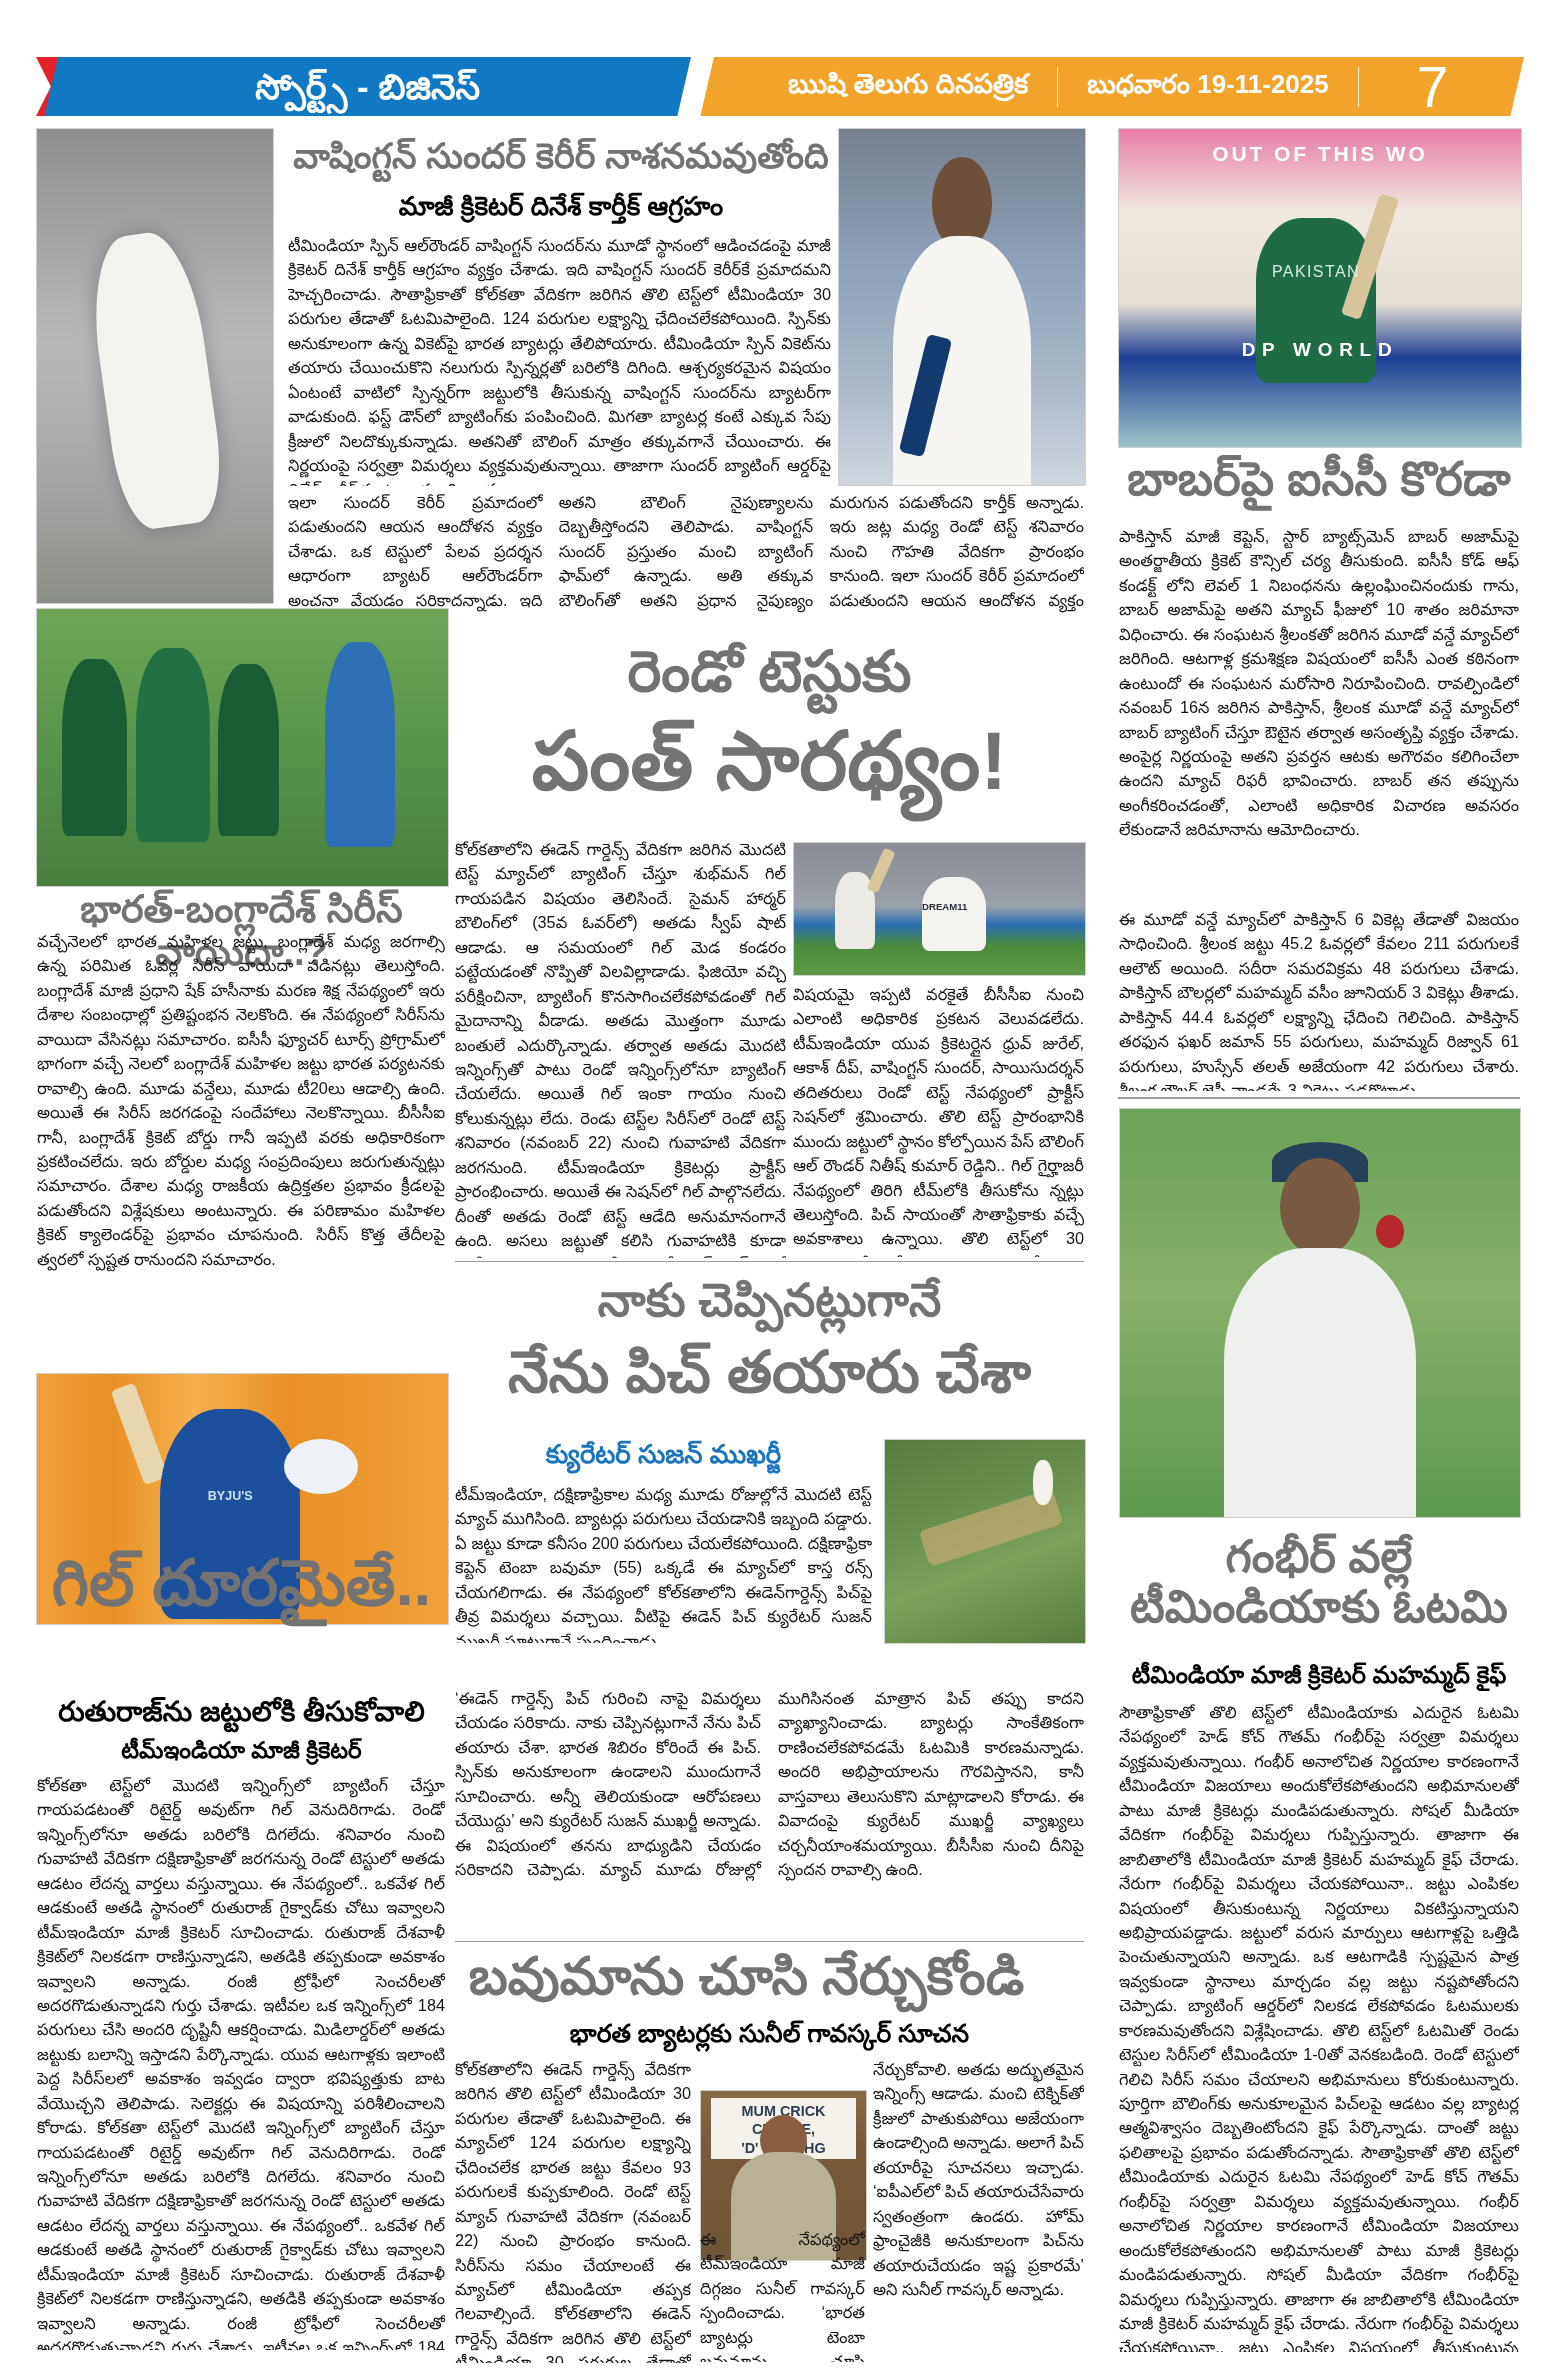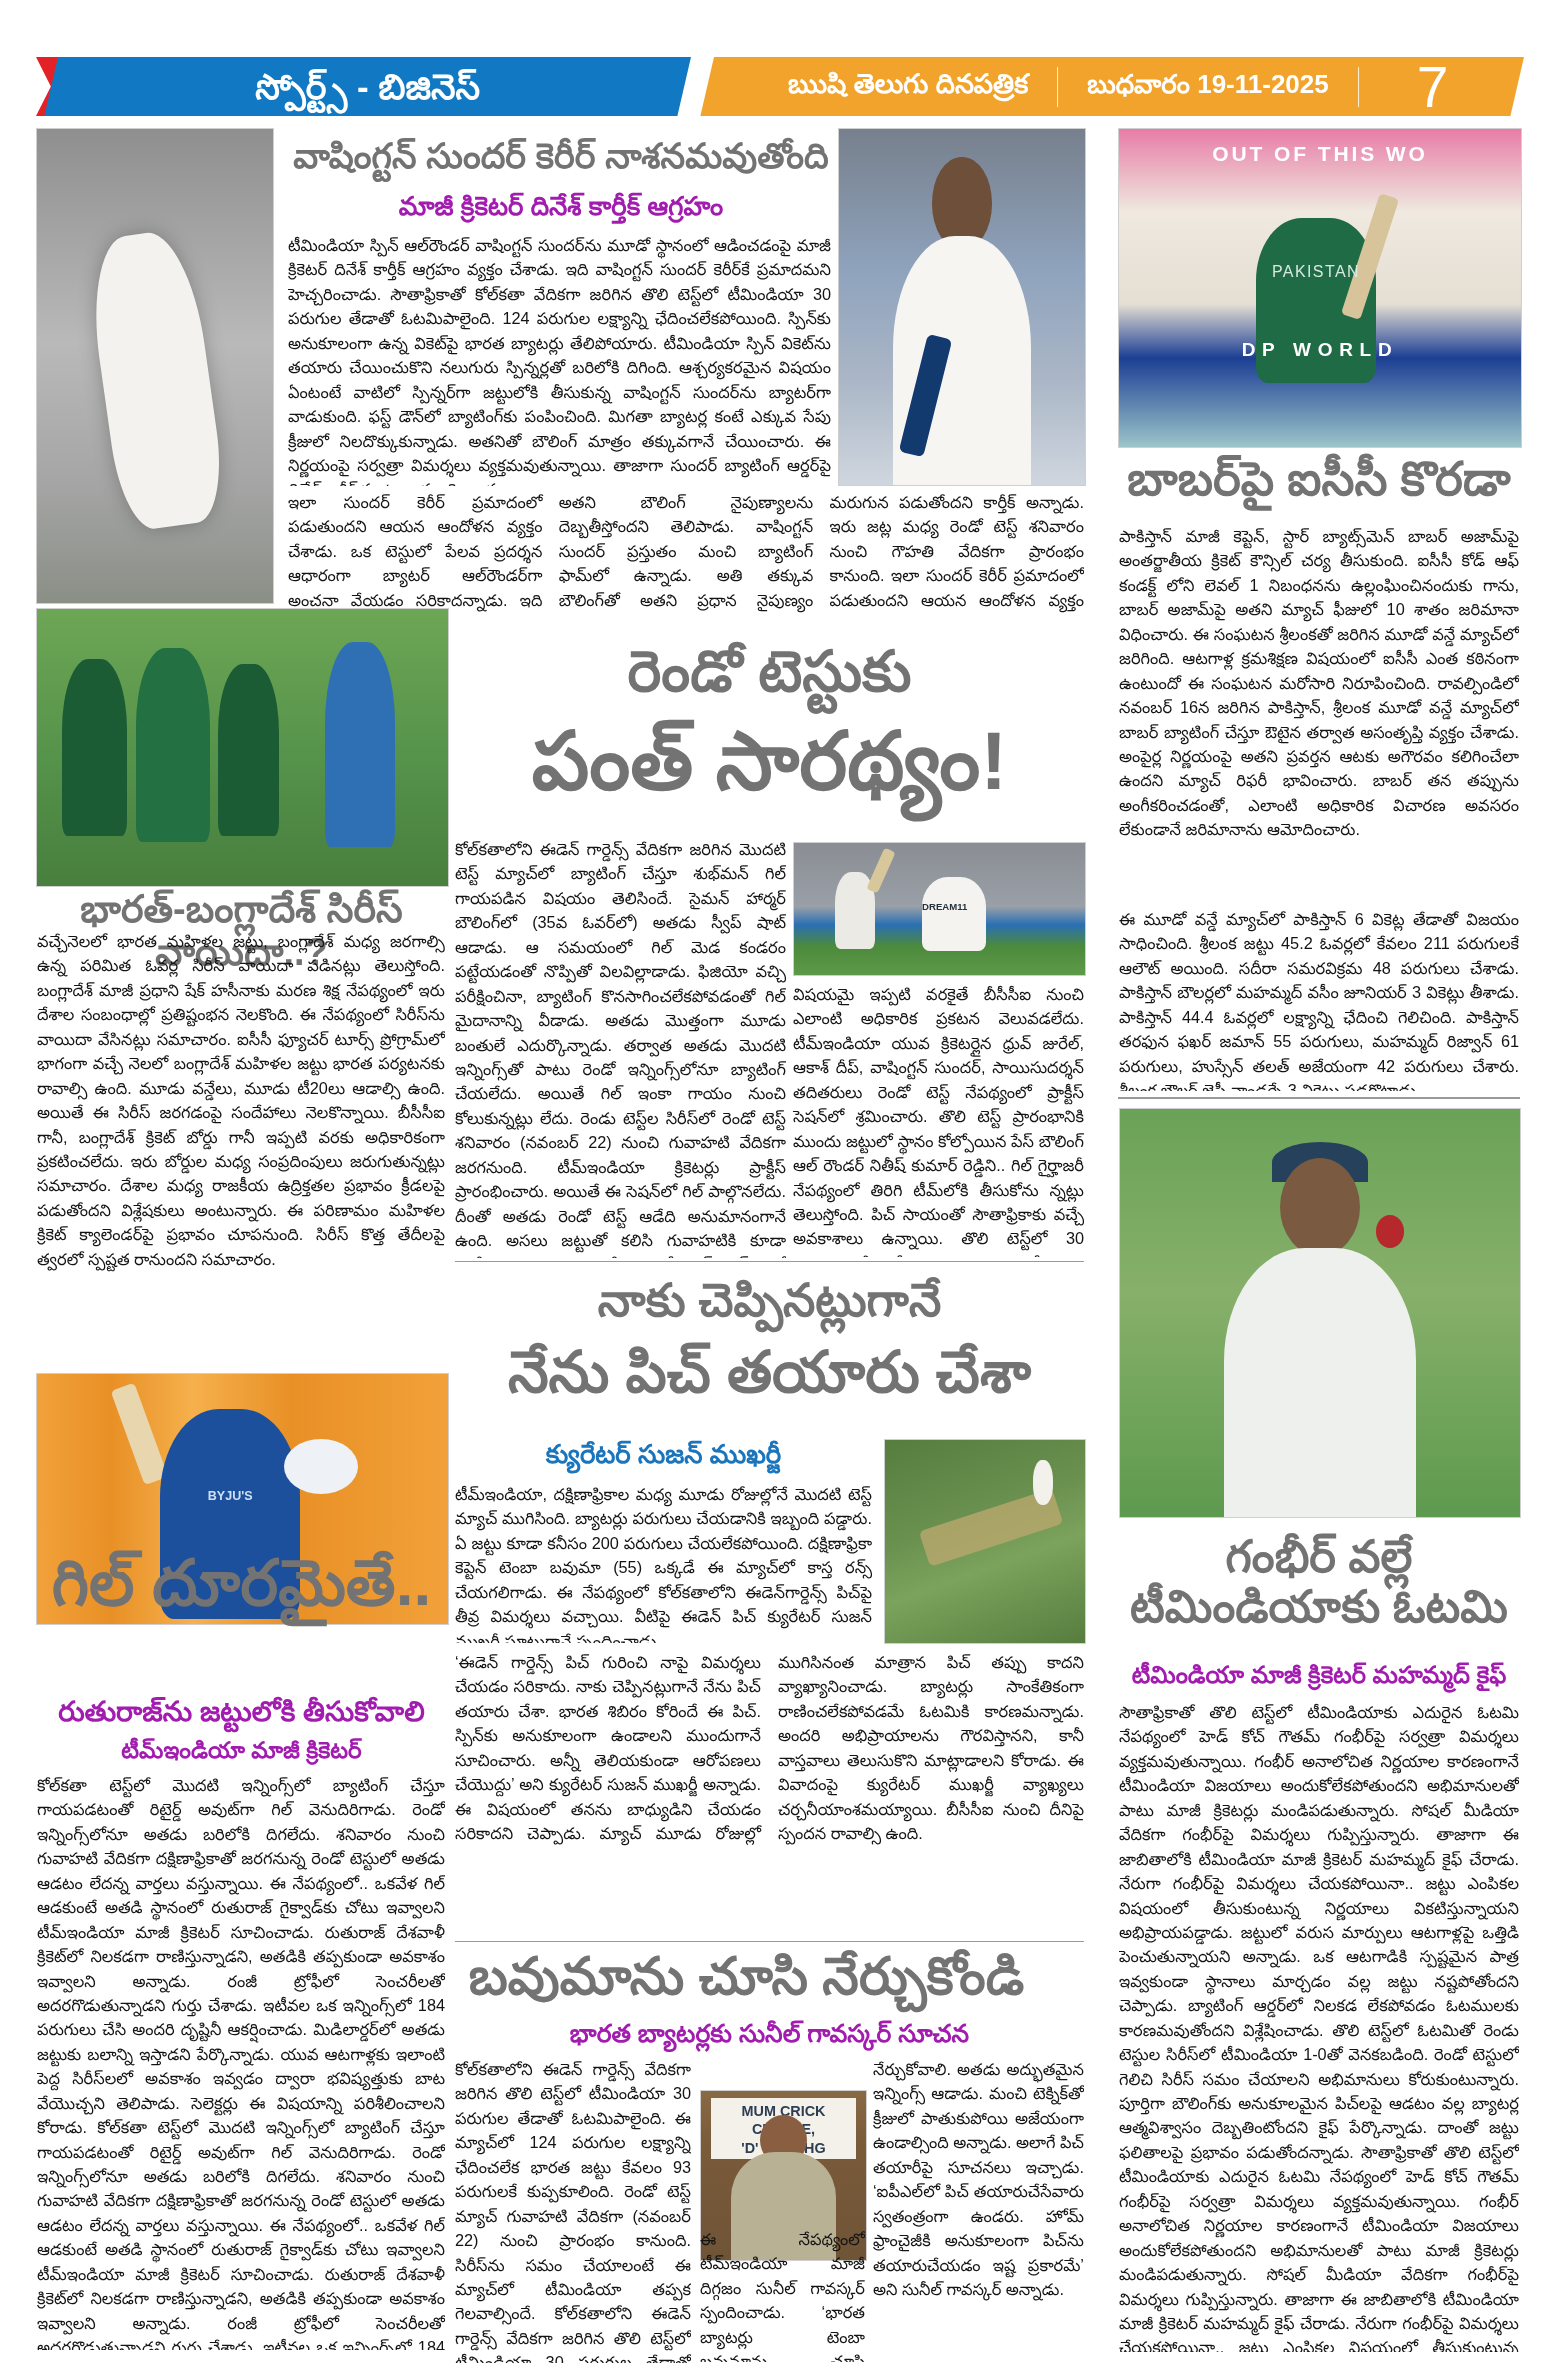--- a/index.html
+++ b/index.html
@@ -15,26 +15,26 @@
               transform:skewX(-13deg);transform-origin:top left;display:flex;align-items:center;}
   .hdr-blue .t{transform:skewX(13deg);color:#fff;font-weight:bold;font-size:35px;
                width:100%;text-align:center;line-height:59px;}
   .hdr-orange .inner{transform:skewX(13deg);display:flex;align-items:center;width:100%;color:#fff;}
   .hdr-sep{width:0;height:40px;border-left:1.9px double rgba(255,255,255,.85);margin:0 29px;}
   .paper-name{font-weight:bold;font-size:27px;margin-left:81px;}
   .paper-date{font-weight:bold;font-size:26px;}
   .page-no{font-size:57px;font-weight:400;margin-left:29px;}
   
   .headline{font-weight:bold;color:#737373;text-align:center;line-height:1.12;}
-  .subhead{font-weight:bold;color:#a21caf;text-align:center;}
+  .subhead{font-weight:bold;color:#000000;text-align:center;}
   .subhead.blue{color:#1a75bc;}
   .body-txt{font-size:16.3px;line-height:1.5;text-align:justify;overflow:hidden;color:#141414;
             word-break:break-word;}
   .cols3{column-count:3;column-gap:16.3px;}
-  .cols2{column-count:2;column-gap:17px;}
+  .cols2{column-count:2;column-gap:17px;margin-top:36px;}
   .rule{background:#9a9a9a;}
   
   .ph{overflow:hidden;border:0.5px solid #cfcfcf;}
   .ph .shape{position:absolute;}
   .ph-wash{background:linear-gradient(180deg,#8f8f8f 0%,#b9b9b9 45%,#a5a5a5 75%,#8a8f86 100%);}
   .ph-wash .fig{left:28%;top:22%;width:45%;height:62%;background:#f3f2ee;border-radius:40% 40% 30% 30%;transform:rotate(-8deg);box-shadow:0 0 19px rgba(0,0,0,.25);}
   .ph-karthik{background:linear-gradient(180deg,#77808d 0%,#8fa3bd 40%,#aab6c6 70%,#cfd6de 100%);}
   .ph-karthik .fig{left:22%;top:30%;width:56%;height:70%;background:#f6f5f1;border-radius:45% 45% 0 0;}
   .ph-karthik .head{left:38%;top:8%;width:24%;height:26%;background:#6d4f3a;border-radius:50%;}
   .ph-karthik .mic{left:30%;top:58%;width:10%;height:34%;background:#123a6e;border-radius:5.8px;transform:rotate(14deg);}

